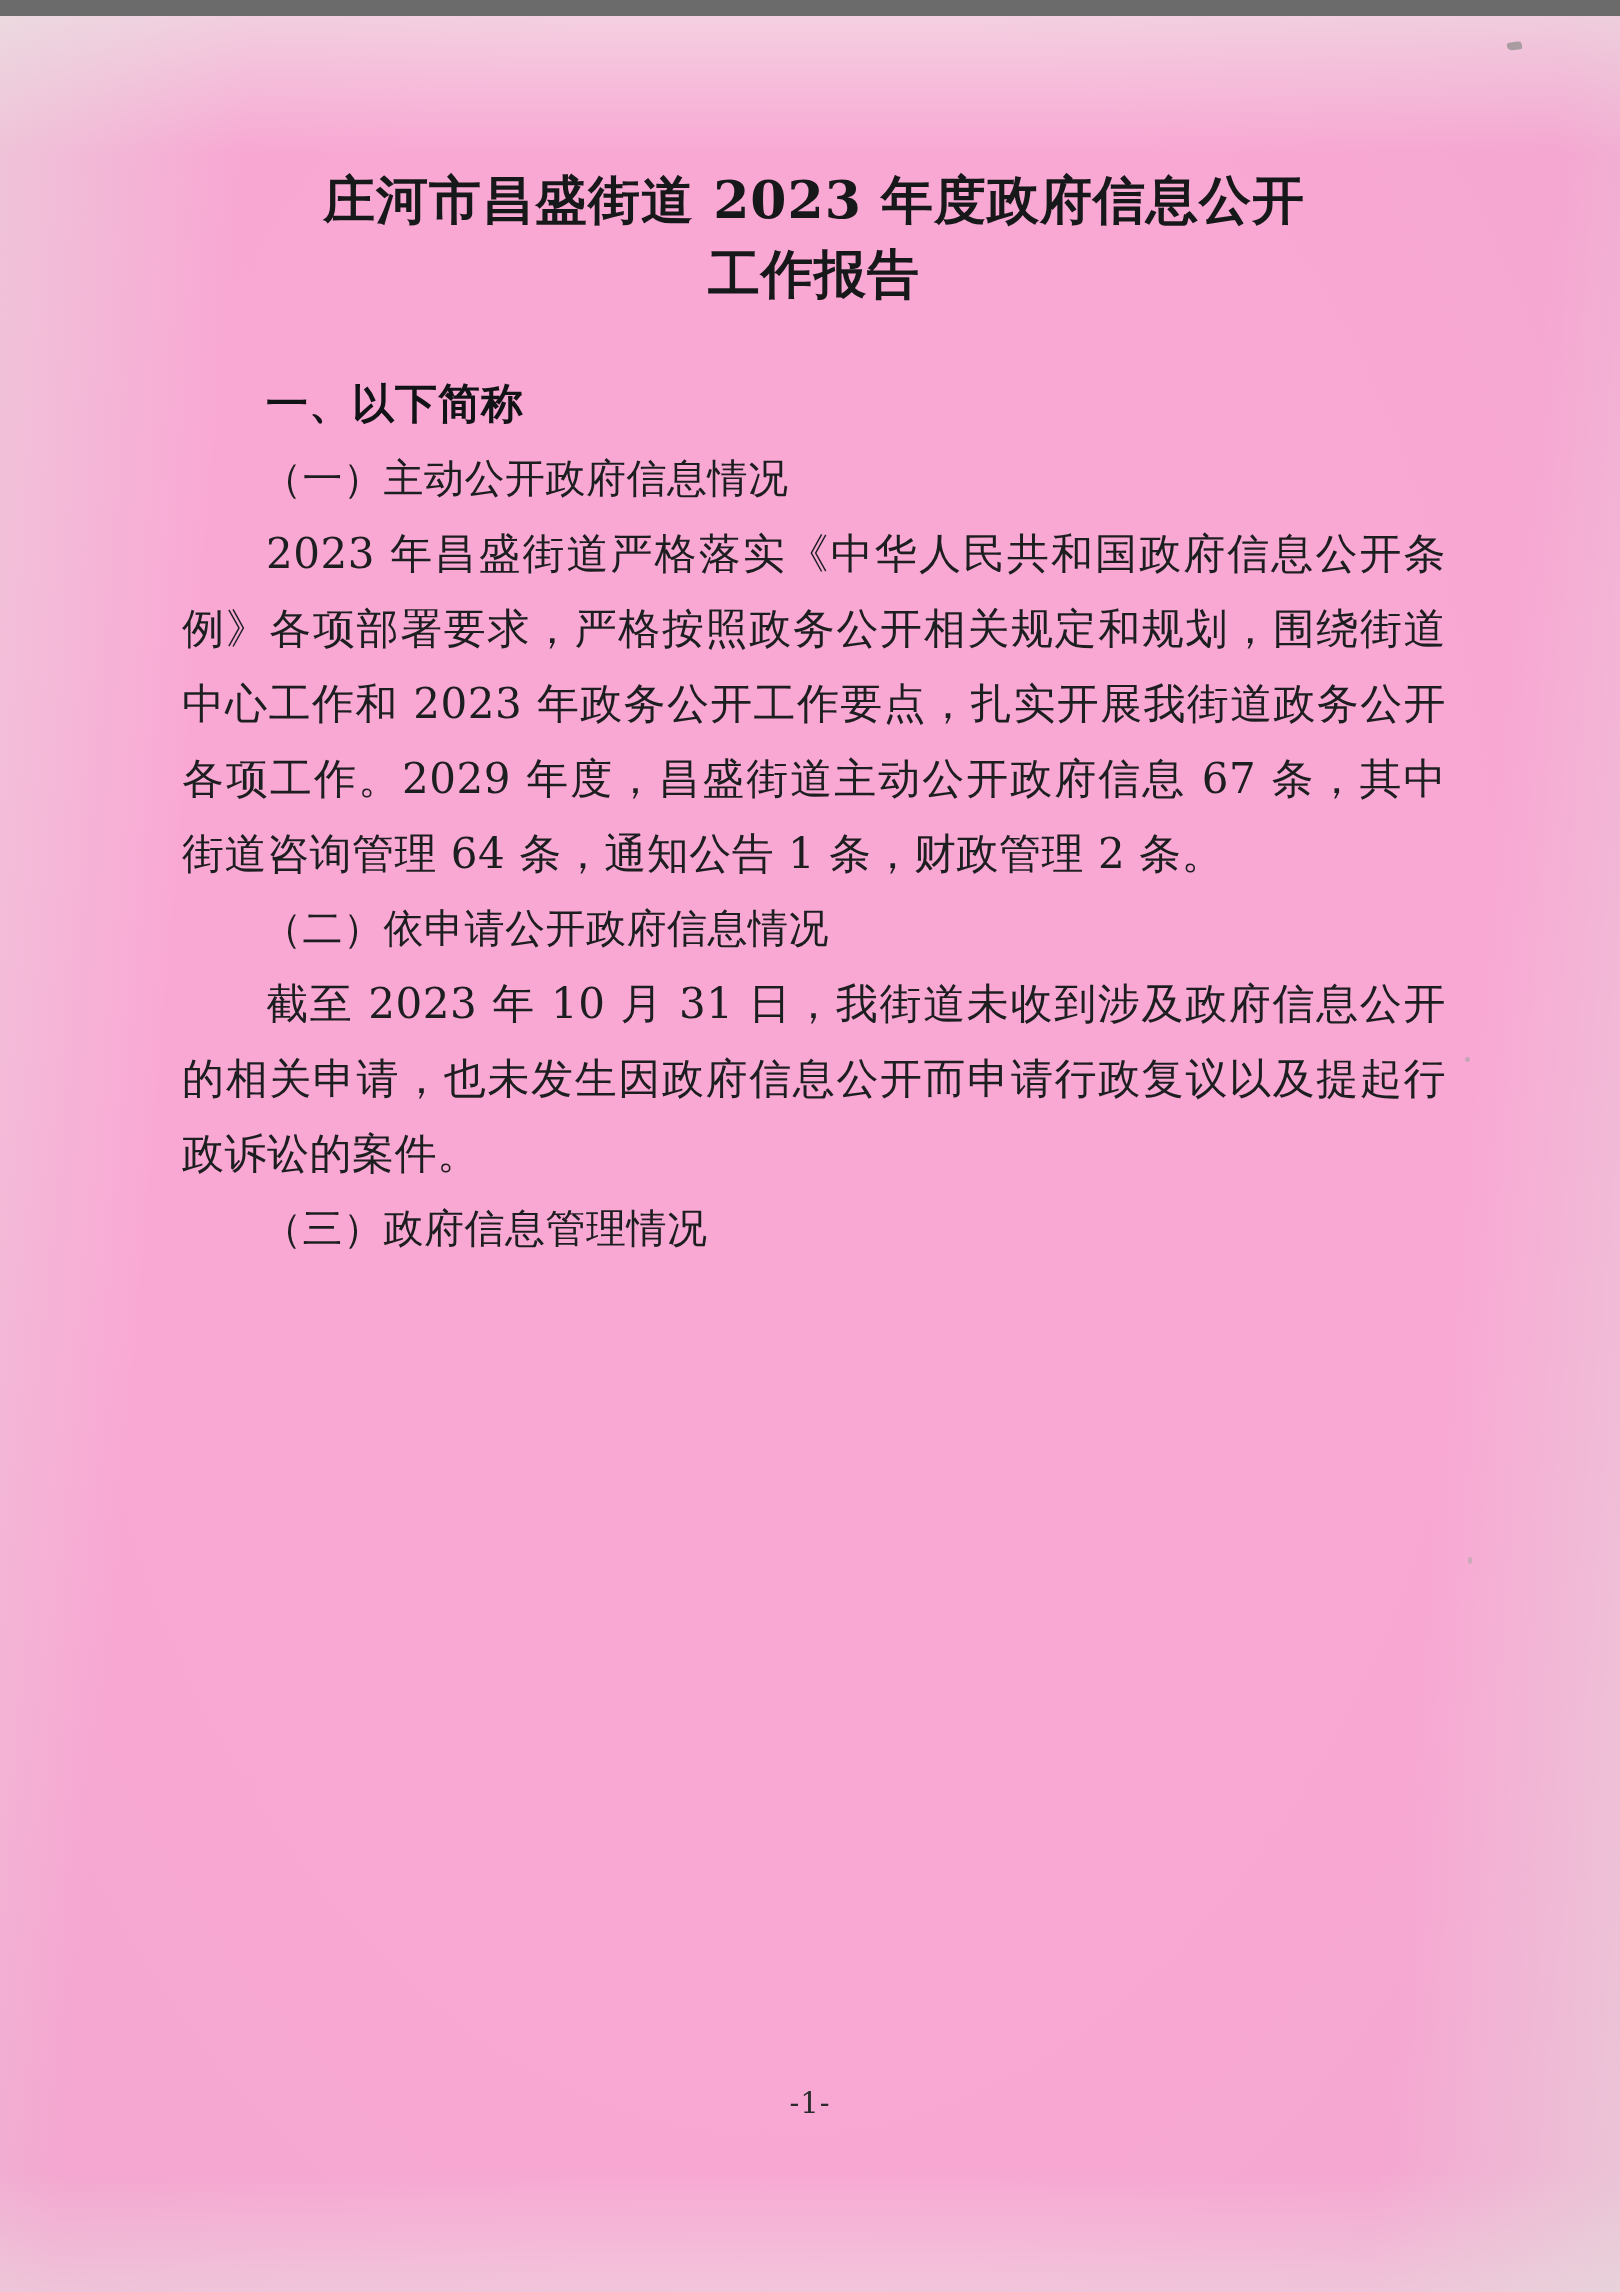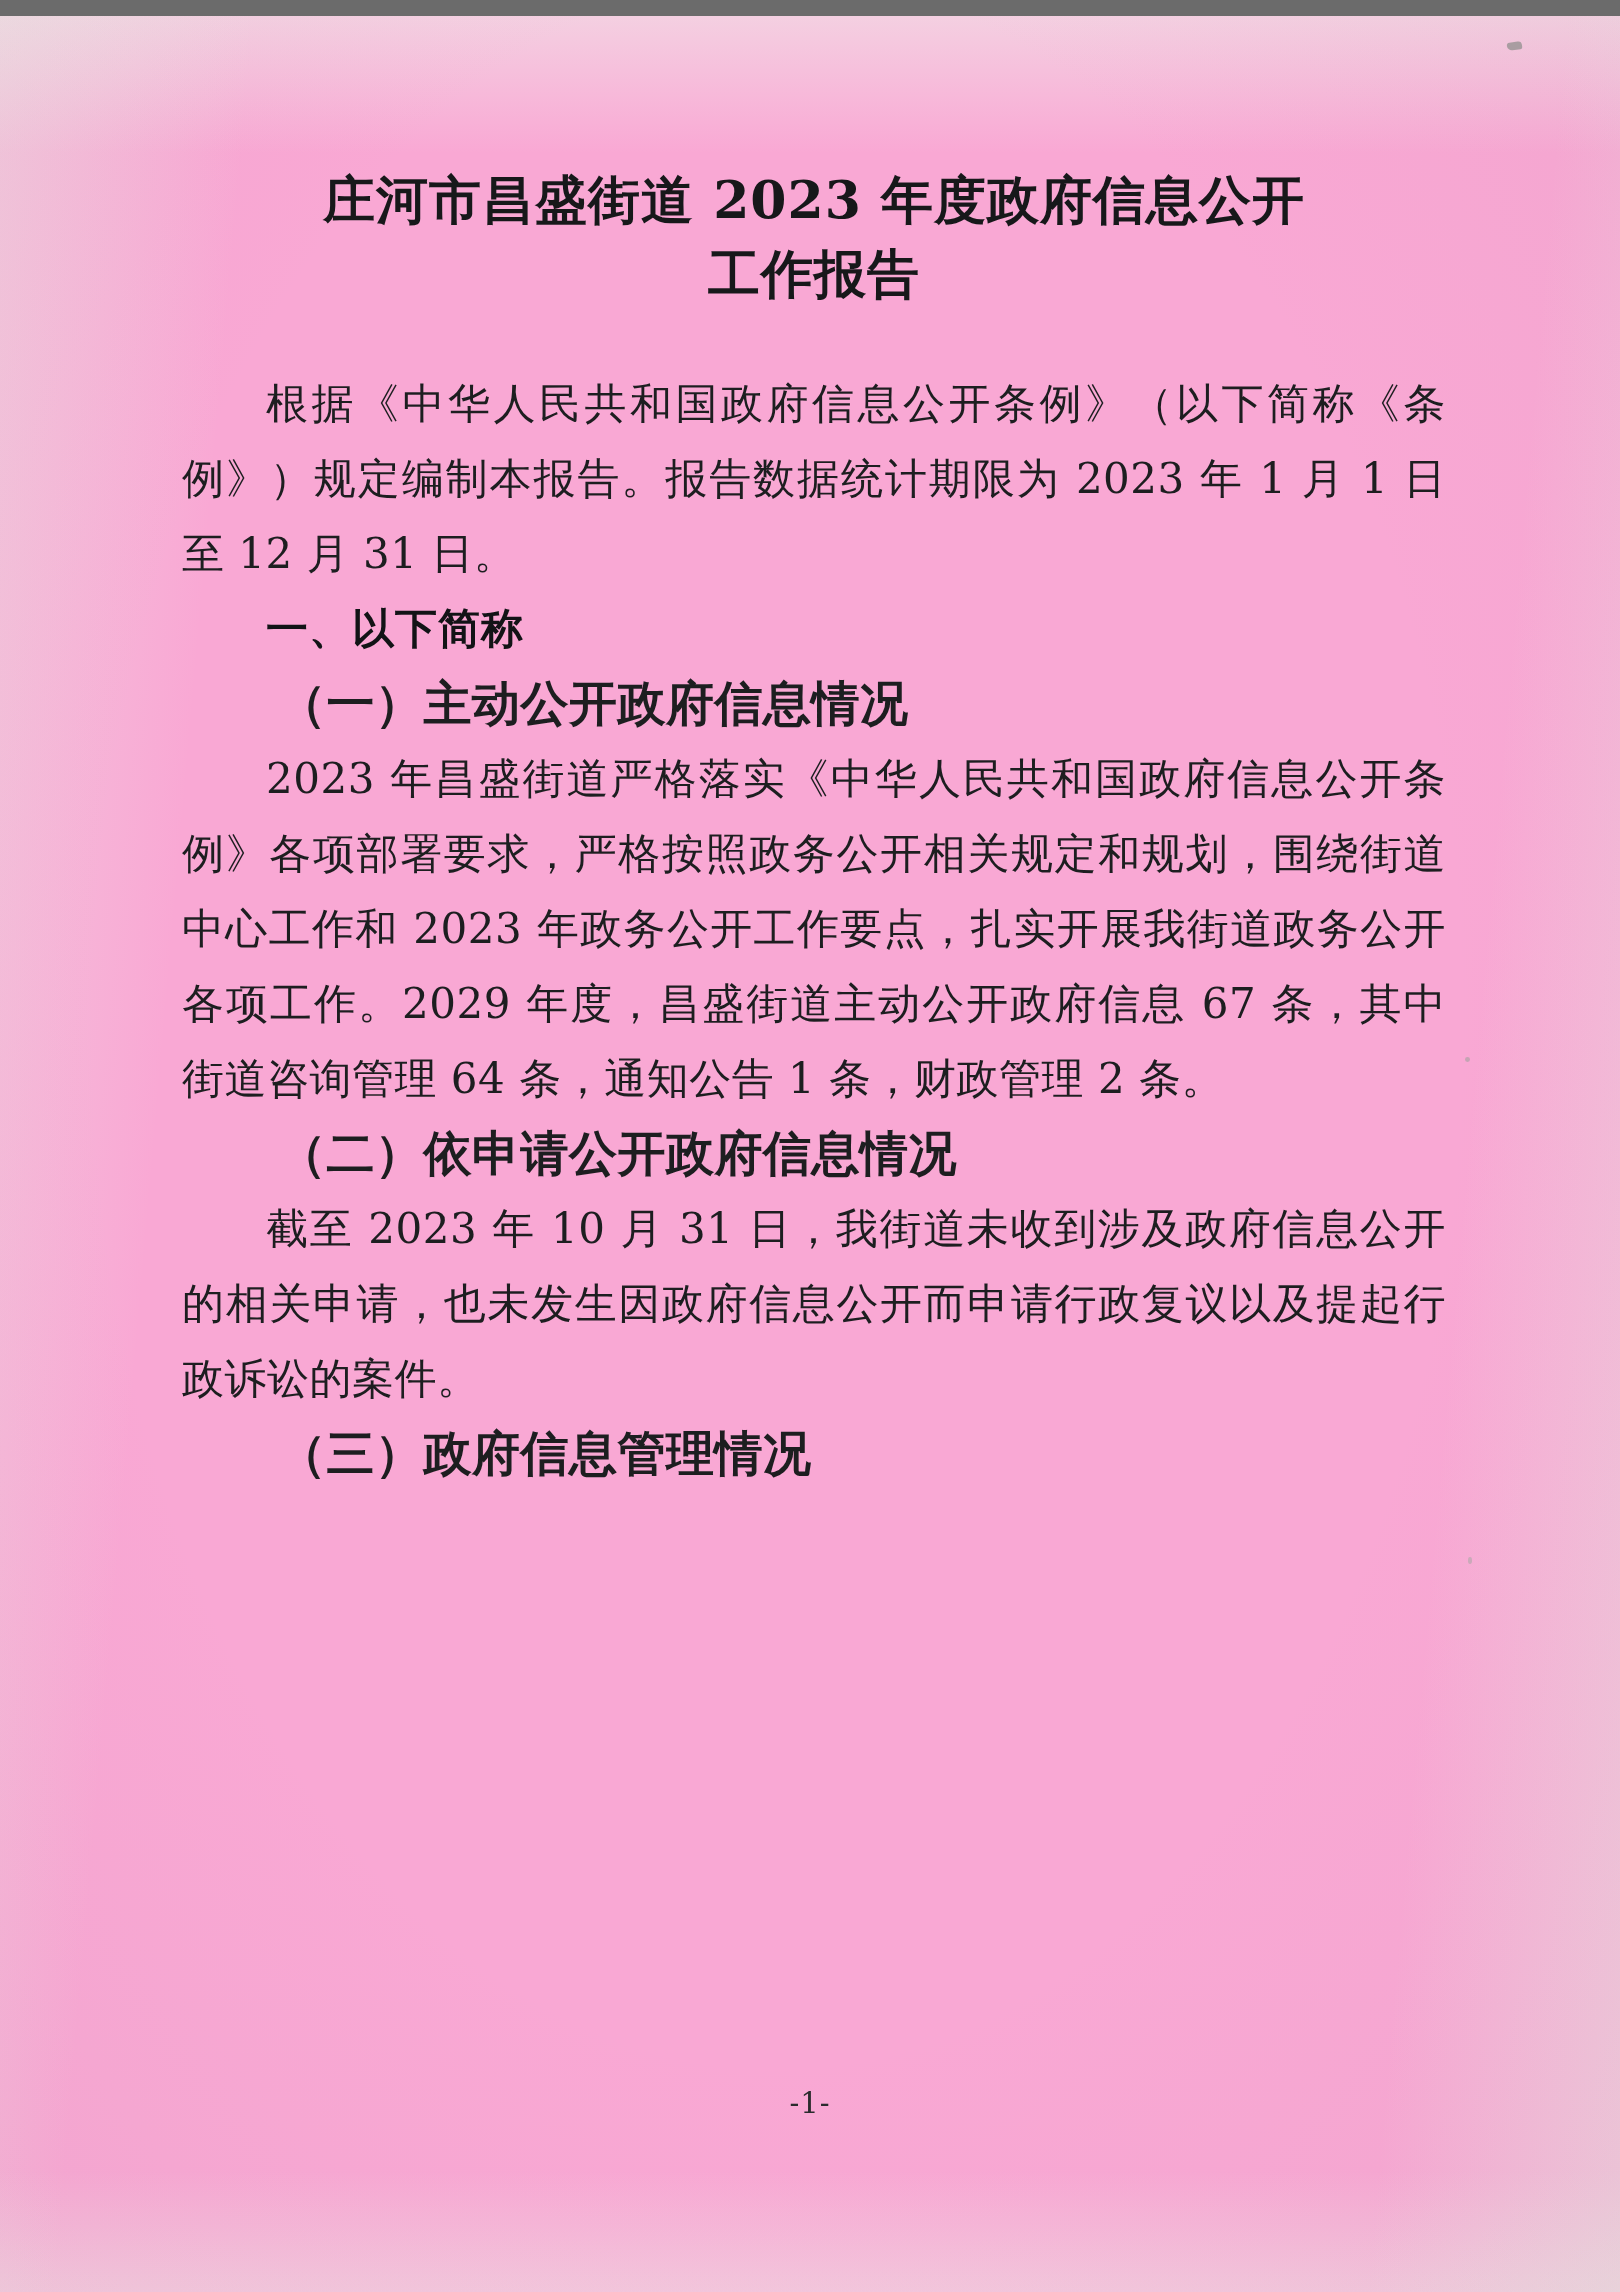--- a/index.html
+++ b/index.html
@@ -101,23 +101,23 @@
     font-size: 42px;
     line-height: 75px;
     font-weight: 700;
     text-indent: 2em;
     letter-spacing: 1px;
     color: #121316;
   }
 
   h3.sub-heading {
     margin: 0;
-    font-size: 48px;
+    font-size: 40px;
     line-height: 75px;
-    font-weight: 700;
+    font-weight: 400;
     text-indent: 2em;
     letter-spacing: 0.5px;
     color: #1d1e20;
   }
 
   .page-number {
     position: absolute;
     left: 0;
     right: 0;
     top: 2070px;
@@ -139,21 +139,20 @@
   <div id="speck-right-low"></div>
 
   <div class="content">
 
     <h1 class="doc-title">
       <span class="tline">庄河市昌盛街道 2023 年度政府信息公开</span>
       <span class="tline">工作报告</span>
     </h1>
 
     <div class="body-block" id="body-blocks">
-        <p class="para">根据《中华人民共和国政府信息公开条例》（以下简称《条例》）规定编制本报告。报告数据统计期限为 2023 年 1 月 1 日至 12 月 31 日。</p>
         <h2 class="section-heading">一、以下简称</h2>
         <h3 class="sub-heading">（一）主动公开政府信息情况</h3>
         <p class="para">2023 年昌盛街道严格落实《中华人民共和国政府信息公开条例》各项部署要求，严格按照政务公开相关规定和规划，围绕街道中心工作和 2023 年政务公开工作要点，扎实开展我街道政务公开各项工作。2029 年度，昌盛街道主动公开政府信息 67 条，其中街道咨询管理 64 条，通知公告 1 条，财政管理 2 条。</p>
         <h3 class="sub-heading">（二）依申请公开政府信息情况</h3>
         <p class="para">截至 2023 年 10 月 31 日，我街道未收到涉及政府信息公开的相关申请，也未发生因政府信息公开而申请行政复议以及提起行政诉讼的案件。</p>
         <h3 class="sub-heading">（三）政府信息管理情况</h3>
       </div>
 
   </div>
 

